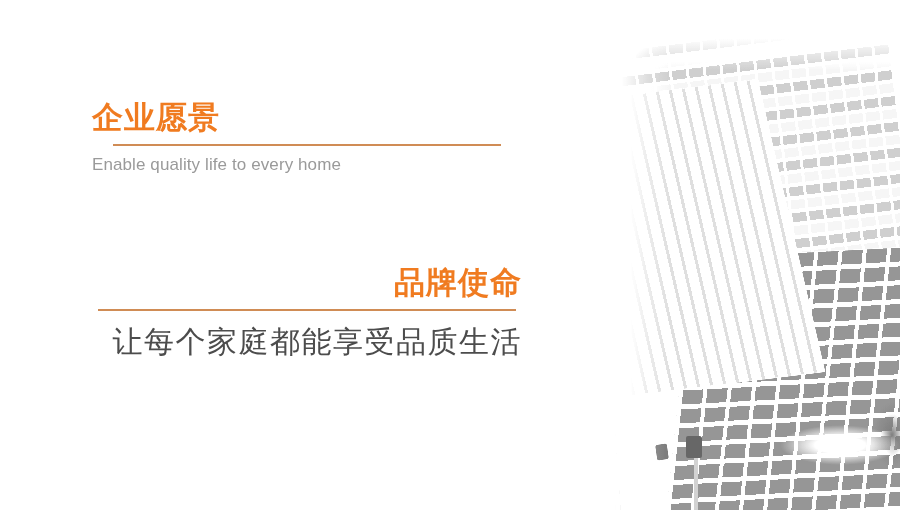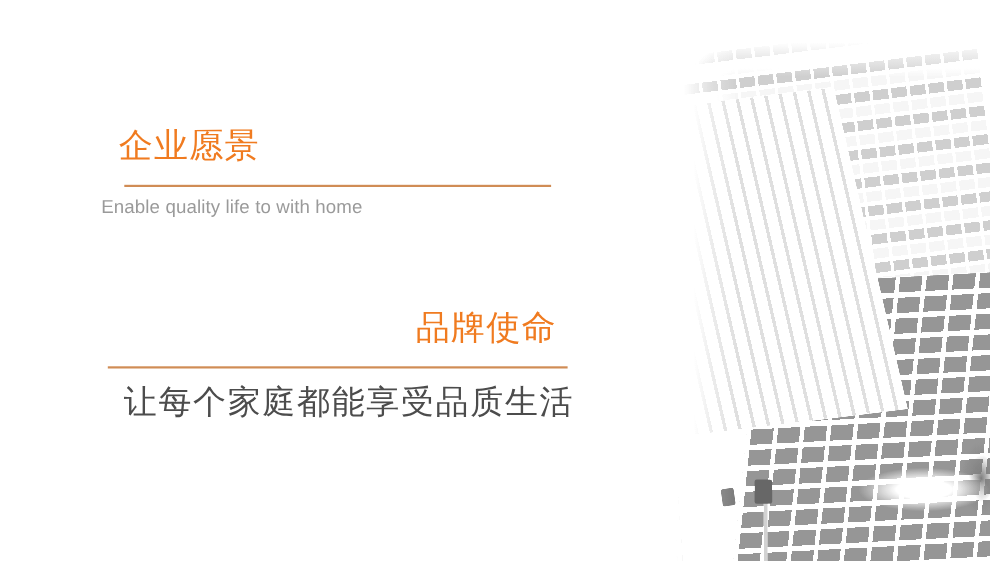--- a/index.html
+++ b/index.html
@@ -278,24 +278,24 @@
     top: 0;
     width: 430px;
     height: 510px;
   }
 
   .block { position: absolute; left: 0; width: 430px; }
   .block-vision  { top: 98px; }
   .block-mission { top: 263px; text-align: right; }
 
   .heading {
-    margin: 16px;
+    margin: 0;
     font-size: 31px;
     line-height: 38px;
-    font-weight: 400;
+    font-weight: 700;
     color: #F07B20;
     letter-spacing: 1px;
     font-family: "DejaVu Sans", "Liberation Sans", sans-serif;
   }
 
   .rule {
     margin-top: 8px;
     height: 2px;
     border: 0;
     background: #D08C55;
@@ -365,21 +365,21 @@
     <div class="photo-wash"></div>
     <div class="photo-fade-top"></div>
     <div class="photo-fade-left"></div>
   </div>
 
   <div class="content">
 
     <div class="block block-vision">
       <h2 class="heading">企业愿景</h2>
       <hr class="rule rule-vision">
-      <p class="subtitle-en">Enable quality life to with home</p>
+      <p class="subtitle-en">Enable quality life to every home</p>
     </div>
 
     <div class="block block-mission">
       <h2 class="heading">品牌使命</h2>
       <hr class="rule rule-mission">
       <p class="subtitle-cn">让每个家庭都能享受品质生活</p>
     </div>
 
   </div>
 </div>

